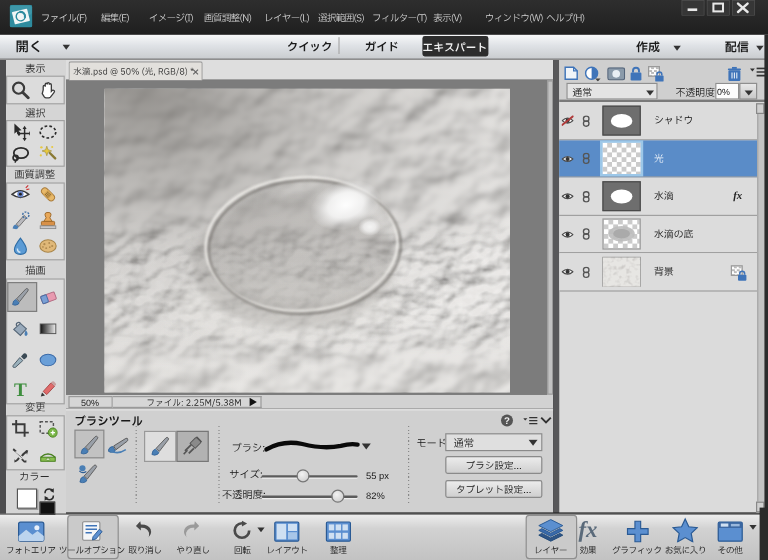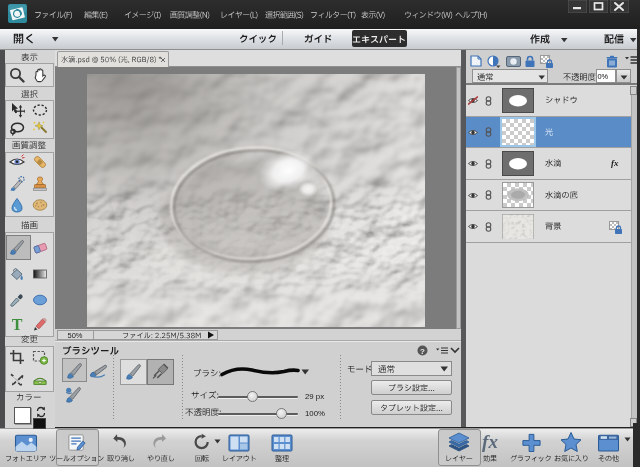--- a/index.html
+++ b/index.html
@@ -446,27 +446,27 @@
 <path d="M4 12.5 Q18 4.5 34 8 Q52 12.5 66 9.5 Q74 7.5 80 8.5" fill="none" stroke="#0a0a0a" stroke-width="3.6" stroke-linecap="round"></path>
     </svg>
     <svg style="position:absolute;left:301px;top:369px" width="9" height="6">
       <path d="M0.5 0.5 L8 0.5 L4.2 5.5 Z" fill="#333"></path>
     </svg>
     <svg style="position:absolute;left:191.0px;top:390px;overflow:visible" width="28" height="11">
       <path d="M7.9 -5.0V-4.4H6.2V-3.7Q6.2 -2.1 5.5 -1.2Q4.7 -0.2 3.1 0.2L2.9 -0.3Q3.9 -0.6 4.5 -1.0Q5.1 -1.5 5.4 -2.1Q5.6 -2.7 5.6 -3.7V-4.4H2.8V-2.4H2.2V-4.4H0.6V-5.0H2.2V-6.6H2.8V-5.0H5.6V-6.7H6.2V-5.0Z M15.9 -6.2Q14.8 -5.1 13.5 -4.2V0.3H12.8V-3.8Q11.3 -2.9 9.6 -2.3L9.3 -2.9Q11.1 -3.5 12.7 -4.4Q14.3 -5.4 15.5 -6.6Z M24.6 -7.2Q25.0 -6.5 25.3 -5.8L24.9 -5.6Q24.5 -6.4 24.1 -7.0ZM23.9 -5.2Q23.6 -5.9 23.2 -6.7L23.6 -6.9Q24.2 -6.0 24.4 -5.4ZM21.9 -2.6Q23.2 -1.6 24.5 -0.4L24.1 0.1Q22.8 -1.2 21.5 -2.1Q20.1 -0.7 18.0 0.1L17.7 -0.4Q19.7 -1.2 21.0 -2.5Q22.2 -3.8 22.6 -5.4H18.4V-6.0H23.3Q23.3 -5.7 23.1 -5.2Q22.8 -3.8 21.9 -2.6Z M26.3 -4.1V-4.2Q26.3 -4.4 26.4 -4.6Q26.5 -4.7 26.8 -4.7Q27.1 -4.7 27.2 -4.6Q27.3 -4.4 27.3 -4.2V-4.1Q27.3 -3.9 27.2 -3.7Q27.1 -3.6 26.8 -3.6Q26.5 -3.6 26.4 -3.7Q26.3 -3.9 26.3 -4.1ZM26.3 -0.4V-0.5Q26.3 -0.7 26.4 -0.9Q26.5 -1.0 26.8 -1.0Q27.1 -1.0 27.2 -0.9Q27.3 -0.7 27.3 -0.5V-0.4Q27.3 -0.2 27.2 -0.0Q27.1 0.1 26.8 0.1Q26.5 0.1 26.4 -0.0Q26.3 -0.2 26.3 -0.4Z" fill="#1a1a1a" transform="translate(0,8.3)"></path>
     </svg>
     <div class="" style="position:absolute;left:218px;top:395.5px;width:80px;height:2.6px;background:#5c5c5c;border-radius:1px;box-shadow:0 1px 0 #eee;"></div>
     <div class="" style="position:absolute;left:247px;top:391px;width:11px;height:11px;background:radial-gradient(circle at 40% 35%,#f2f2f2,#c8c8c8);border:1px solid #777;border-radius:50%;"></div>
-    <div style="position:absolute;left:305px;top:391.5px;font-family:'Liberation Sans',sans-serif;font-size:7.8px;font-weight:normal;color:#1a1a1a;white-space:nowrap;">29 px</div>
+    <div style="position:absolute;left:305px;top:391.5px;font-family:'Liberation Sans',sans-serif;font-size:7.8px;font-weight:normal;color:#1a1a1a;white-space:nowrap;">55 px</div>
     <svg style="position:absolute;left:185.0px;top:407px;overflow:visible" width="37" height="11">
       <path d="M8.1 -2.1 7.8 -1.6 4.6 -3.9Q4.6 -3.9 4.5 -3.9Q4.5 -3.9 4.5 -3.8V0.6H3.9V-4.2Q3.3 -3.5 2.5 -2.8Q1.7 -2.1 0.7 -1.6L0.4 -2.1Q1.9 -2.9 2.9 -3.9Q3.9 -4.9 4.3 -6.1H0.5V-6.6H8.0V-6.1H4.9Q4.7 -5.6 4.5 -5.1V-4.1H4.5L4.7 -4.3Q4.7 -4.4 4.8 -4.4Q4.9 -4.4 4.9 -4.3Z M10.8 -3.9Q11.7 -4.2 12.3 -4.5Q12.9 -4.8 13.2 -5.2H11.0V-5.7H13.5V-6.3Q12.4 -6.3 11.5 -6.3L11.3 -6.7Q14.2 -6.7 16.0 -7.1L16.3 -6.6Q15.3 -6.5 14.0 -6.4V-5.7H16.7V-5.2H14.3Q14.6 -4.8 15.2 -4.5Q15.8 -4.2 16.7 -3.9L16.5 -3.4Q15.4 -3.9 14.7 -4.3Q14.1 -4.7 14.0 -5.2H14.0V-3.7H13.5V-5.2H13.4Q13.3 -4.7 12.8 -4.3Q12.2 -3.9 11.0 -3.4ZM10.3 -4.9Q9.7 -6.0 9.1 -6.7L9.5 -7.0Q9.8 -6.6 10.2 -6.1Q10.5 -5.6 10.8 -5.2ZM10.4 -1.5Q10.4 -0.8 10.9 -0.4Q11.4 -0.1 12.3 -0.1H16.7L16.6 0.5H12.3Q11.3 0.5 10.8 0.1Q10.2 -0.3 10.2 -0.9H10.1Q10.1 -0.4 9.8 -0.1Q9.6 0.3 9.0 0.6L8.8 0.1Q9.4 -0.2 9.6 -0.6Q9.9 -1.0 9.9 -1.6V-3.5H8.9V-4.0H10.4ZM15.0 -1.1Q15.3 -1.1 15.4 -1.2Q15.5 -1.3 15.5 -1.4Q15.6 -1.7 15.6 -2.1H14.2Q14.4 -2.5 14.6 -3.0H13.3Q13.2 -2.1 12.7 -1.5Q12.2 -0.9 11.3 -0.6L11.1 -1.0Q11.8 -1.3 12.2 -1.8Q12.6 -2.3 12.7 -3.0H11.6V-3.5H15.2V-3.1Q15.0 -2.8 14.9 -2.6H16.2Q16.2 -2.0 16.1 -1.7Q16.1 -1.4 16.0 -1.2Q15.9 -0.9 15.7 -0.8Q15.5 -0.6 15.2 -0.6H14.0L13.9 -1.1Z M21.3 -6.8H24.8V-0.1Q24.8 0.2 24.7 0.3Q24.6 0.5 24.2 0.5H22.7L22.6 -0.1H24.3V-2.2H21.7Q21.6 -1.4 21.3 -0.7Q21.1 -0.1 20.6 0.6L20.2 0.3Q20.6 -0.4 20.9 -1.0Q21.1 -1.7 21.2 -2.5Q21.3 -3.2 21.3 -4.5ZM17.7 -6.8H20.4V-0.9H18.2V-0.1H17.7ZM19.8 -4.2V-6.3H18.2V-4.2ZM24.3 -4.8V-6.3H21.8V-4.8ZM24.3 -2.7V-4.3H21.8Q21.8 -3.3 21.7 -2.7ZM18.2 -3.7V-1.4H19.8V-3.7Z M30.3 -6.5H33.6V-6.0H27.1V-4.2Q27.1 -1.1 26.3 0.6L25.8 0.2Q26.2 -0.6 26.4 -1.7Q26.5 -2.8 26.5 -4.2V-6.5H29.7V-7.1H30.3ZM31.6 -5.6H32.1V-4.8H33.6V-4.3H32.1V-3.0H28.6V-4.3H27.4V-4.8H28.6V-5.6H29.2V-4.8H31.6ZM29.2 -3.5H31.6V-4.3H29.2ZM32.8 -2.0Q32.2 -1.1 31.0 -0.5Q32.0 -0.1 33.5 0.2L33.4 0.6Q31.7 0.4 30.4 -0.2Q29.0 0.4 27.2 0.6L27.1 0.2Q28.5 -0.0 29.8 -0.5Q29.1 -0.9 28.3 -1.5L28.6 -1.8Q29.5 -1.1 30.4 -0.7Q31.5 -1.2 32.1 -2.0H27.6V-2.4H32.8Z M34.8 -4.1V-4.2Q34.8 -4.4 34.9 -4.6Q35.0 -4.7 35.3 -4.7Q35.6 -4.7 35.7 -4.6Q35.8 -4.4 35.8 -4.2V-4.1Q35.8 -3.9 35.7 -3.7Q35.6 -3.6 35.3 -3.6Q35.0 -3.6 34.9 -3.7Q34.8 -3.9 34.8 -4.1ZM34.8 -0.4V-0.5Q34.8 -0.7 34.9 -0.9Q35.0 -1.0 35.3 -1.0Q35.6 -1.0 35.7 -0.9Q35.8 -0.7 35.8 -0.5V-0.4Q35.8 -0.2 35.7 -0.0Q35.6 0.1 35.3 0.1Q35.0 0.1 34.9 -0.0Q34.8 -0.2 34.8 -0.4Z" fill="#1a1a1a" transform="translate(0,8.3)"></path>
     </svg>
     <div class="" style="position:absolute;left:218px;top:412.5px;width:80px;height:2.6px;background:#5c5c5c;border-radius:1px;box-shadow:0 1px 0 #eee;"></div>
     <div class="" style="position:absolute;left:276px;top:408px;width:11px;height:11px;background:radial-gradient(circle at 40% 35%,#f2f2f2,#c8c8c8);border:1px solid #777;border-radius:50%;"></div>
-    <div style="position:absolute;left:305px;top:408.5px;font-family:'Liberation Sans',sans-serif;font-size:7.8px;font-weight:normal;color:#1a1a1a;white-space:nowrap;">100%</div>
+    <div style="position:absolute;left:305px;top:408.5px;font-family:'Liberation Sans',sans-serif;font-size:7.8px;font-weight:normal;color:#1a1a1a;white-space:nowrap;">82%</div>
     <svg style="position:absolute;left:347.0px;top:364px;overflow:visible" width="28" height="11">
       <path d="M7.7 -3.2H4.0V-1.4Q4.0 -1.0 4.2 -0.7Q4.4 -0.5 4.9 -0.5H7.5V0.0H5.0Q4.1 0.0 3.7 -0.3Q3.4 -0.6 3.4 -1.4V-3.2H0.8V-3.8H3.4V-5.7H1.3V-6.3H7.1V-5.7H4.0V-3.8H7.7Z M16.1 -2.9H9.3V-3.6H16.1Z M23.9 -5.0Q23.5 -5.9 23.1 -6.5L23.5 -6.7Q24.0 -6.0 24.3 -5.2ZM20.1 -6.6V-4.2Q22.2 -3.5 24.1 -2.5L23.9 -1.9Q21.9 -3.0 20.1 -3.6V0.3H19.5V-6.6ZM22.9 -4.6Q22.6 -5.4 22.1 -6.1L22.6 -6.3Q23.1 -5.5 23.4 -4.8Z M26.3 -4.1V-4.2Q26.3 -4.4 26.4 -4.6Q26.5 -4.7 26.8 -4.7Q27.1 -4.7 27.2 -4.6Q27.3 -4.4 27.3 -4.2V-4.1Q27.3 -3.9 27.2 -3.7Q27.1 -3.6 26.8 -3.6Q26.5 -3.6 26.4 -3.7Q26.3 -3.9 26.3 -4.1ZM26.3 -0.4V-0.5Q26.3 -0.7 26.4 -0.9Q26.5 -1.0 26.8 -1.0Q27.1 -1.0 27.2 -0.9Q27.3 -0.7 27.3 -0.5V-0.4Q27.3 -0.2 27.2 -0.0Q27.1 0.1 26.8 0.1Q26.5 0.1 26.4 -0.0Q26.3 -0.2 26.3 -0.4Z" fill="#1a1a1a" transform="translate(0,8.3)"></path>
     </svg>
     <div class="" style="position:absolute;left:371px;top:361px;width:81px;height:15px;background:#dfdfdf;border:1px solid #8a8a8a;"></div>
     <svg style="position:absolute;left:378.0px;top:364px;overflow:visible" width="17" height="11">
       <path d="M2.0 -4.9Q1.3 -6.0 0.6 -6.7L1.0 -7.0Q1.4 -6.6 1.7 -6.1Q2.1 -5.7 2.4 -5.2ZM3.3 -2.2V-0.7H2.8V-5.1H5.2Q4.6 -5.4 3.7 -5.8L4.0 -6.1Q4.6 -5.9 5.3 -5.5Q6.3 -6.0 6.8 -6.4H2.9V-6.9H7.6V-6.4Q7.0 -5.8 5.8 -5.3L6.1 -5.1H7.8V-1.2Q7.8 -1.0 7.7 -0.8Q7.6 -0.7 7.3 -0.7H6.3L6.2 -1.1H7.3V-2.2H5.5V-0.7H5.0V-2.2ZM5.0 -3.9V-4.7H3.3V-3.9ZM5.5 -3.9H7.3V-4.7H5.5ZM8.2 -0.1 8.1 0.5H3.9Q2.9 0.5 2.4 0.1Q1.9 -0.3 1.8 -0.9H1.7Q1.7 0.0 0.5 0.6L0.3 0.1Q1.0 -0.2 1.2 -0.6Q1.5 -1.0 1.5 -1.6V-3.5H0.4V-4.0H2.0V-1.6Q2.0 -0.9 2.5 -0.5Q3.0 -0.1 3.9 -0.1ZM3.3 -3.5V-2.7H5.0V-3.5ZM5.5 -3.5V-2.7H7.3V-3.5Z M16.4 -5.9V-4.2H15.8V-5.4H9.7V-4.2H9.1V-5.9H12.4V-7.1H12.9V-5.9H14.5L14.1 -6.1Q14.6 -6.5 14.9 -7.0L15.4 -6.8Q15.0 -6.2 14.6 -5.9ZM10.9 -5.9Q10.5 -6.4 10.1 -6.8L10.5 -7.0Q10.9 -6.7 11.3 -6.1ZM12.9 -2.9V-2.1H15.8V-0.5Q15.8 -0.2 15.7 -0.1Q15.5 0.1 15.2 0.1H14.0L13.9 -0.4H15.3V-1.7H12.9V0.6H12.4V-1.7H10.2V0.2H9.7V-2.1H12.4V-2.9H10.4V-4.8H15.1V-2.9ZM14.6 -4.3H10.9V-3.3H14.6Z" fill="#1a1a1a" transform="translate(0,8.3)"></path>
     </svg>
     <svg style="position:absolute;left:440px;top:366px" width="9" height="6">
       <path d="M0.5 0.5 L8 0.5 L4.2 5.5 Z" fill="#333"></path>
     </svg>

